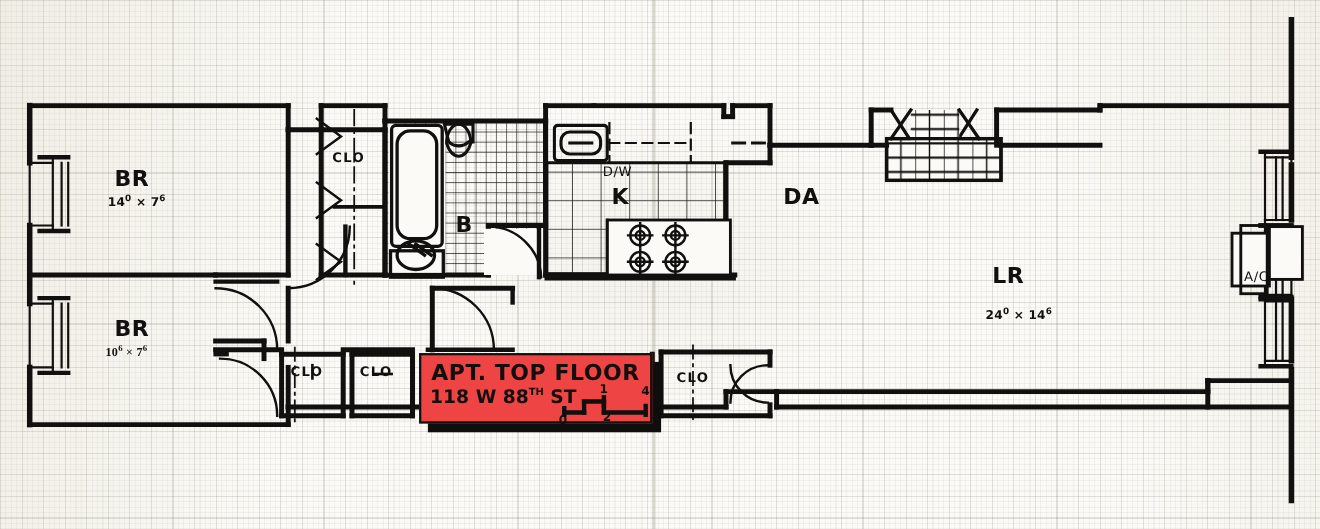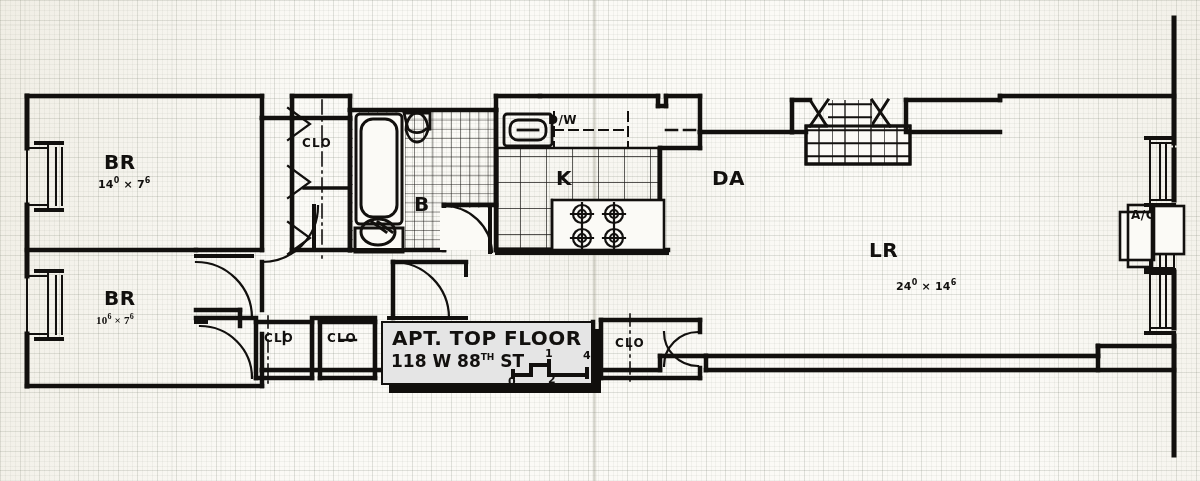--- a/index.html
+++ b/index.html
@@ -47,28 +47,28 @@
     position: absolute;
     color: #12100e;
     white-space: nowrap;
     font-family: "DejaVu Sans", sans-serif;
     letter-spacing: 0.5px;
   }
   .room-name { font-size: 20px; font-weight: 600; }
   .room-dim  { font-size: 11px; font-weight: 700; letter-spacing: 0.2px; }
   .room-dim sup { font-size: 8px; }
   .clo-lbl   { font-size: 12px; font-weight: 600; letter-spacing: 1.2px; }
-  .tag-lbl   { font-size: 12px; font-weight: 700; }
+  .tag-lbl   { font-size: 12px; font-weight: 400; margin-top: 36px; }
 
   
   #title-block {
     position: absolute;
     left: 381px; top: 321px;
     width: 212px; height: 64px;
-    background: #e5e5e5;
+    background: #ef4444;
     border: 2.5px solid #12100e;
     box-sizing: border-box;
     z-index: 6;
   }
   #title-shadow {
     position: absolute;
     left: 389px; top: 329px;
     width: 212px; height: 64px;
     background: #100e0c;
     z-index: 5;
@@ -476,21 +476,21 @@
     <span>7</span><sup>6</sup>
   </div>
 
   <div class="lbl room-name" style="left:104px; top:286px;">BR</div>
   <div class="lbl room-dim" style="left:96px; top:312px;font-family:Liberation Serif, serif;">
     <span>10</span><sup>6</sup>
     <span>×</span>
     <span>7</span><sup>6</sup>
   </div>
 
-  <div class="lbl room-name" style="left:869px; top:238px;">LR</div>
+  <div class="lbl room-name" style="left:902px; top:238px;">LR</div>
   <div class="lbl room-dim" style="left:896px; top:266px;margin-top:12px;">
     <span>24</span><sup>0</sup>
     <span>×</span>
     <span>14</span><sup>6</sup>
   </div>
 
   <div class="lbl room-name" style="left:556px; top:166px;">K</div>
   <div class="lbl room-name" style="left:414px; top:192px;">B</div>
   <div class="lbl room-name" style="left:712px; top:166px;">DA</div>
 

